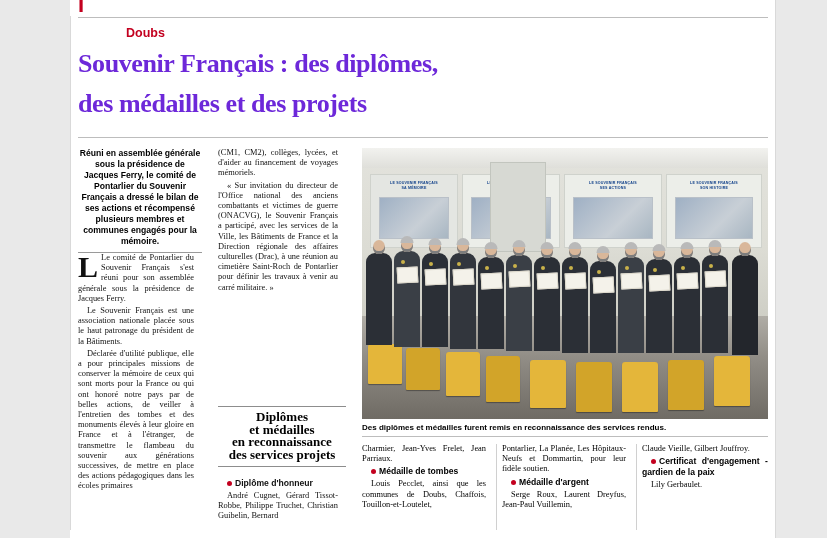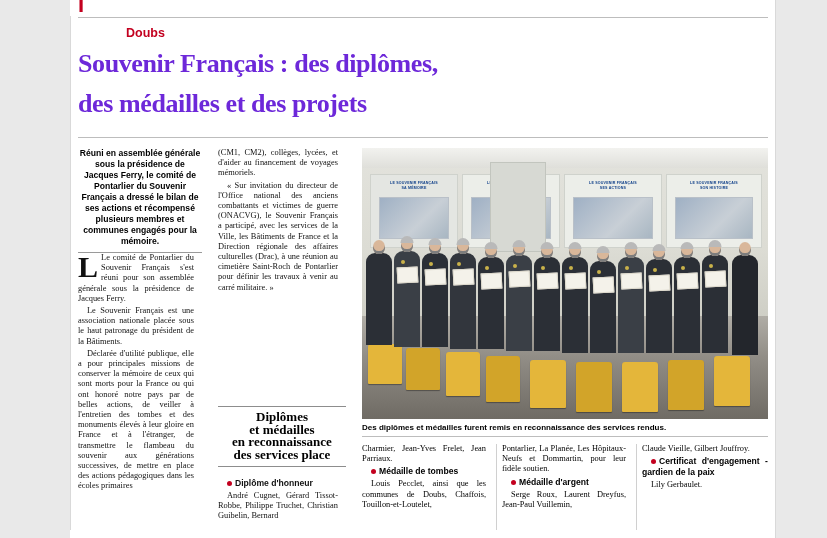--- a/index.html
+++ b/index.html
@@ -327,21 +327,21 @@
   <div class="col col2">
     <p class="noind">(CM1, CM2), collèges, lycées, et d'aider au financement de voyages mémoriels.</p>
     <p>« Sur invitation du directeur de l'Office national des anciens combattants et victimes de guerre (ONACVG), le Souvenir Français a participé, avec les services de la Ville, les Bâtiments de France et la Direction régionale des affaires culturelles (Drac), à une réunion au cimetière Saint-Roch de Pontarlier pour définir les travaux à venir au carré militaire. »</p>
   </div>
 
   <div class="inset">
     <div class="rule-a"></div>
     <div>Diplômes</div>
     <div>et médailles</div>
     <div>en reconnaissance</div>
-    <div>des services place</div>
+    <div>des services projets</div>
     <div class="rule-b"></div>
   </div>
 
   <div class="col" style="left:218px; top:478px; width:128px;">
     <p class="subhead"><span class="bullet"></span><span>Diplôme d'honneur</span></p>
     <p>André Cugnet, Gérard Tissot-Robbe, Philippe Truchet, Christian Guibelin, Bernard</p>
   </div>
 
   <div class="photo-wrap">
     <div class="photo">

